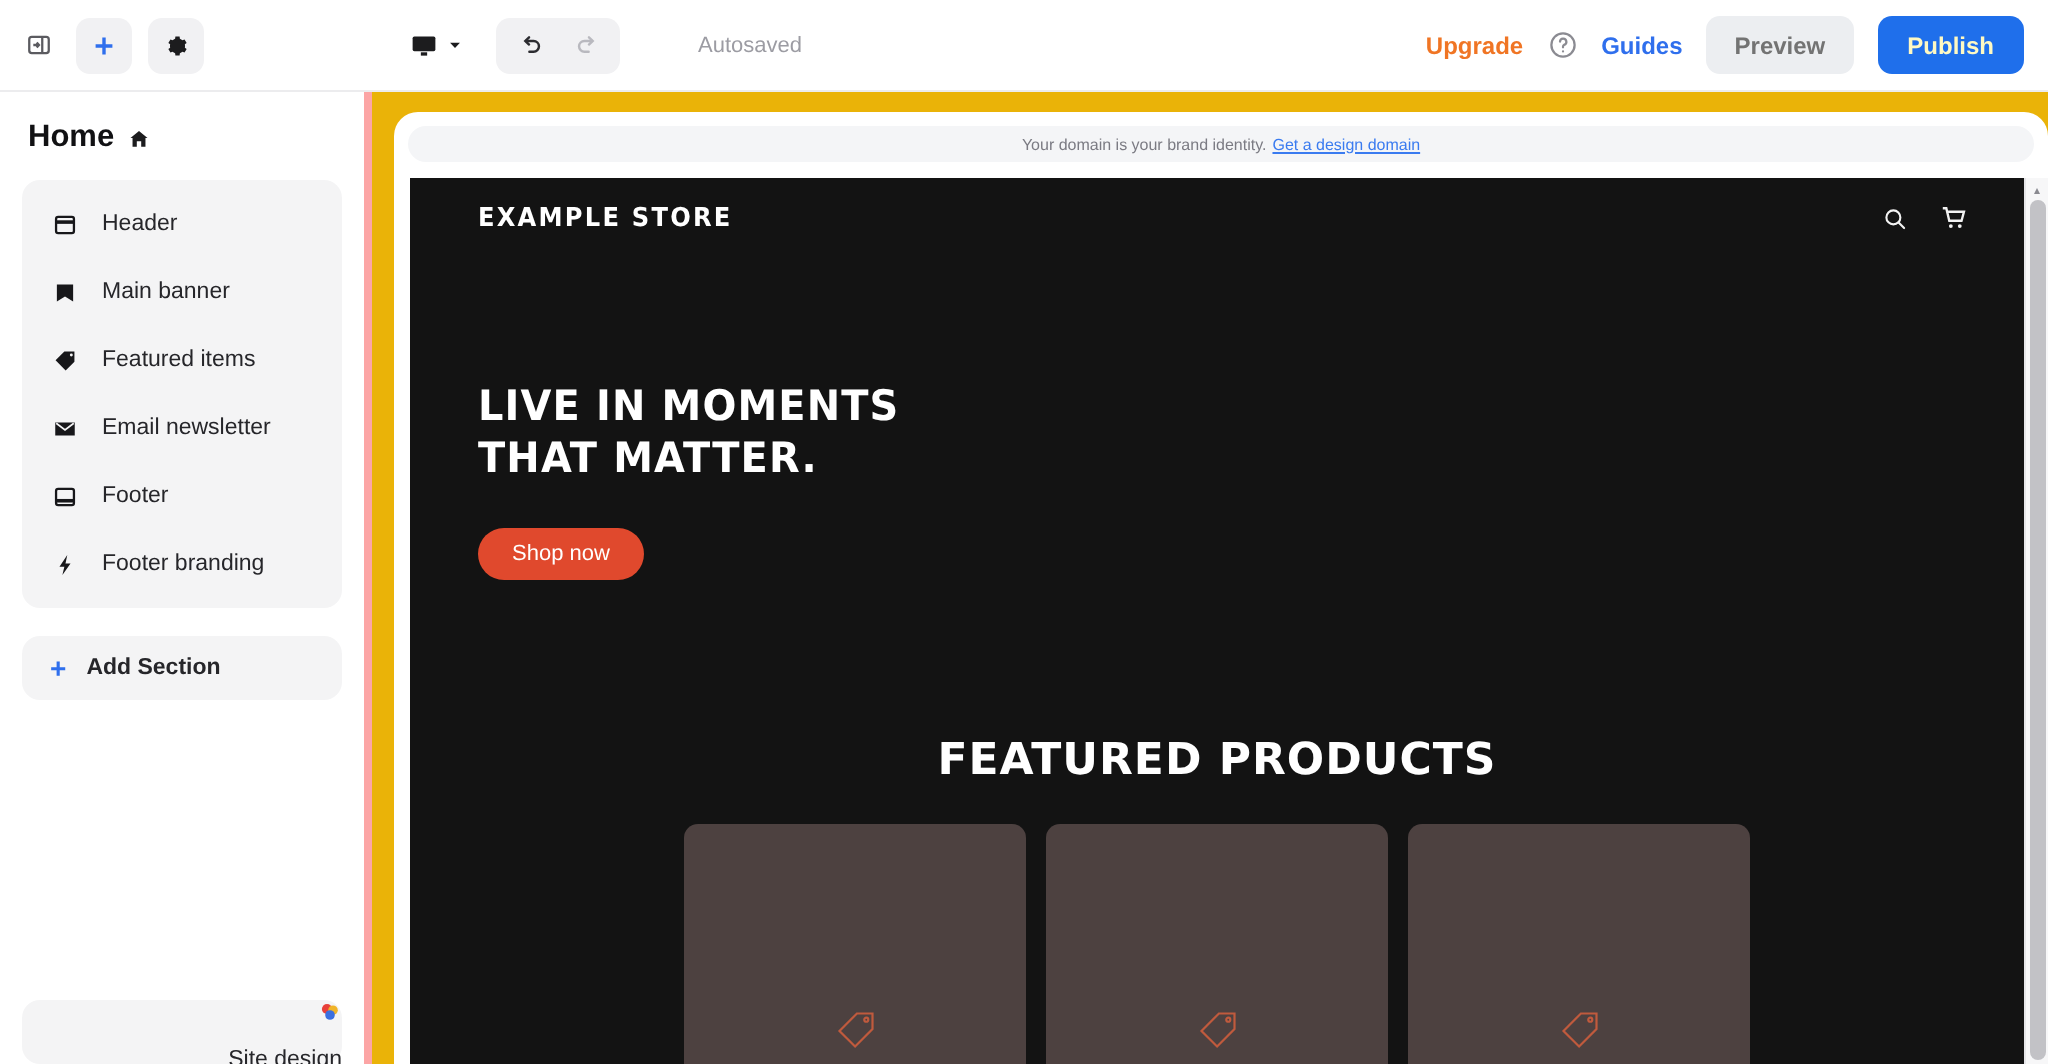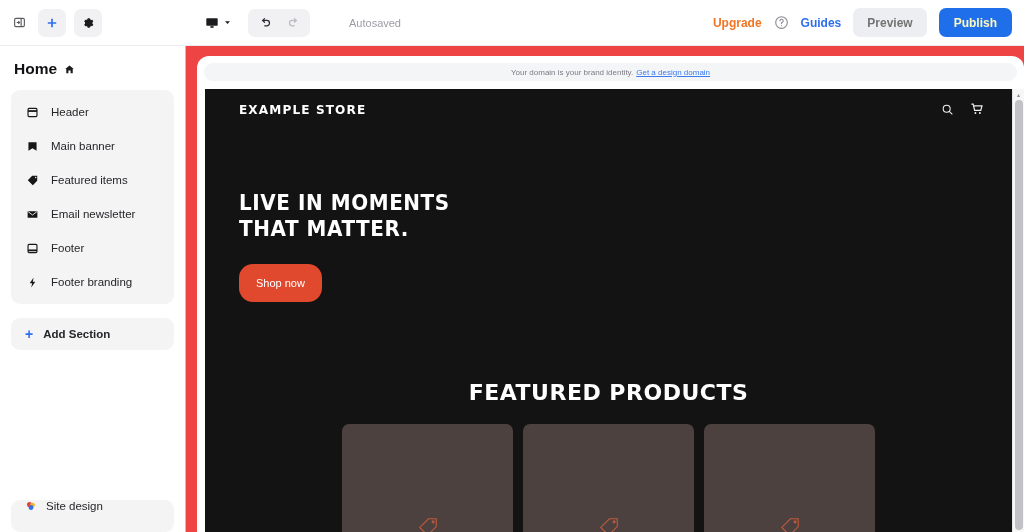--- a/index.html
+++ b/index.html
@@ -65,21 +65,21 @@
     color: #fef9c3; font-size: 12px; font-weight: 700;
     display: flex; align-items: center; cursor: pointer;
   }
 
   
   .main { flex: 1; display: flex; min-height: 0; }
 
   
   .sidebar {
     width: 186px; min-width: 186px; background: #ffffff;
-    border-right: 1px solid #fca5a5;
+    border-right: 4px solid #fca5a5;
     display: flex; flex-direction: column; position: relative;
   }
   .sb-title {
     display: flex; align-items: center; gap: 7px;
     padding: 14px 0 10px 14px; font-size: 15.5px; font-weight: 700; color: #111113;
   }
   .sections-card {
     margin: 2px 11px 0 11px; background: #f4f4f5; border-radius: 9px;
     padding: 5px 0;
     text-align: center;
@@ -91,27 +91,27 @@
   .sec-item .ic { width: 14px; height: 14px; display: flex; align-items: center; justify-content: center; color: #17171a; }
   .add-card {
     margin: 14px 11px 0 11px; background: #f4f4f5; border-radius: 9px;
     height: 32px; display: flex; align-items: center; gap: 10px;
     padding-left: 14px; font-size: 11.5px; color: #26262a; font-weight: 600; cursor: pointer;
   }
   .add-card .plus { color: #2f6fed; font-size: 14px; line-height: 1; }
   .sb-bottom { margin-top: auto; padding: 0 11px 0 11px; }
   .site-design {
     background: #f4f4f5; border-radius: 9px; height: 32px;
-    display: flex; align-items: flex-start; gap: 9px; padding-left: 14px;
-    font-size: 11.5px; color: #26262a; cursor: pointer; margin-bottom: 0;
+    display: flex; align-items: flex-end; gap: 9px; padding-left: 14px;
+    font-size: 11.5px; color: #26262a; cursor: pointer; margin-bottom: 0; flex-direction: column;
   }
 
   
   .canvas-wrap {
-    flex: 1; background: #ef4444; position: relative; overflow: hidden;
+    flex: 1; background: #eab308; position: relative; overflow: hidden;
   }
   .canvas-panel {
     position: absolute; left: 11px; top: 10px; right: 0; bottom: 0;
     background: #ffffff; border-radius: 12px 12px 0 0;
     overflow: hidden;
   }
   .domain-banner {
     margin: 7px 7px 0 7px; height: 18px; background: #f4f5f7; border-radius: 9px;
     display: flex; align-items: center; justify-content: center;
     font-size: 8px; color: #7b7b83; gap: 3px;
@@ -136,21 +136,21 @@
   .hdr-icons span { display: flex; cursor: pointer; }
 
   .hero { padding: 62px 0 0 34px; }
   .hero h1 {
     font-family: "DejaVu Sans", sans-serif;
     color: #ffffff; font-size: 21px; line-height: 1.22; font-weight: 700;
     letter-spacing: 0.6px; transform: scaleX(0.95); transform-origin: left center;
   }
   .shop-btn {
     margin-top: 22px; display: inline-flex; align-items: center; justify-content: center;
-    height: 38px; padding: 0 17px; background: #e0492d; color: #fff;
+    height: 26px; padding: 0 17px; background: #e0492d; color: #fff;
     border-radius: 14px; font-size: 11px; cursor: pointer;
   }
   .featured-title {
     margin-top: 78px; text-align: center;
     font-family: "DejaVu Sans", sans-serif;
     color: #ffffff; font-size: 22px; font-weight: 700; letter-spacing: 0.5px;
   }
   .cards {
     margin-top: 19px; display: flex; gap: 10px; padding: 0 30px; justify-content: center;
   }

